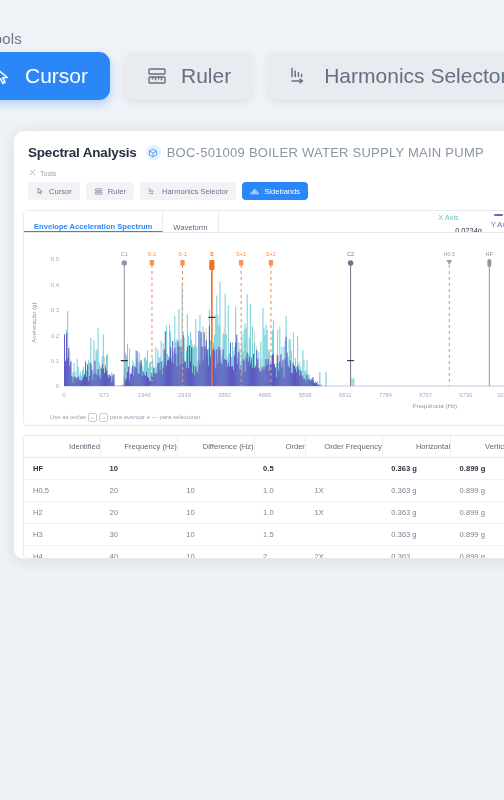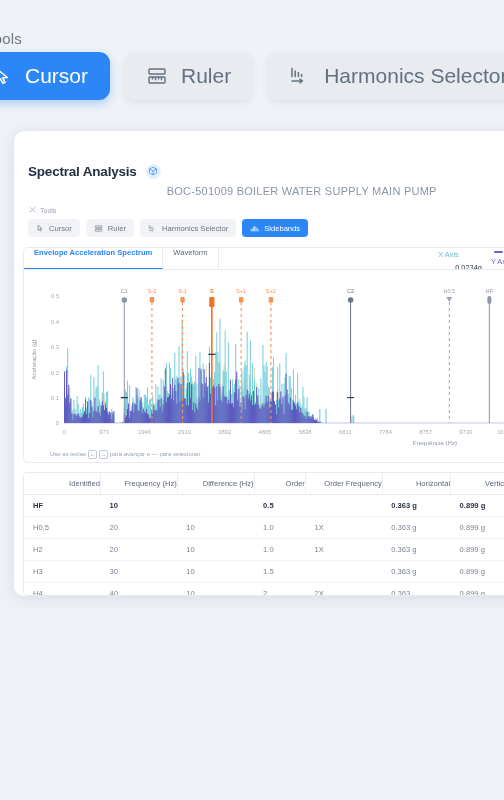--- a/index.html
+++ b/index.html
@@ -55,21 +55,21 @@
   .title{
     font-size:13.5px;font-weight:700;color:#253043;letter-spacing:-.2px;
   }
   .asset-chip{display:flex;align-items:center;gap:6px;}
   .asset-icon{
     width:15px;height:15px;border-radius:50%;
     background:#e4effd;display:flex;align-items:center;justify-content:center;
     flex:none;
   }
   .asset-name{
-    font-size:11px;color:#8a95a5;letter-spacing:.25px;white-space:nowrap;margin-top:40px;
+    font-size:13px;color:#8a95a5;letter-spacing:.25px;white-space:nowrap;
   }
 
   .tools-label{
     display:flex;align-items:center;gap:4px;
     margin:9px 0 5px 1px;font-size:7px;color:#98a2b1;
   }
   .toolbar{display:flex;align-items:center;gap:6px;}
   .tbtn{
     display:flex;align-items:center;gap:5px;
     height:18px;box-sizing:border-box;padding:0 8px;
@@ -84,21 +84,21 @@
   .chart-panel{
     margin:10px 9px 0 9px;
     border:1px solid #e7eaef;border-radius:5px;
     background:#fff;overflow:hidden;
   }
   .tabbar{
     display:flex;align-items:stretch;height:21px;
     border-bottom:1px solid #e7eaef;position:relative;
   }
   .tab{
-    display:flex;align-items:flex-start;padding:0 10px;
+    display:flex;align-items:flex-end;padding:0 10px;
     font-size:7.6px;font-weight:600;color:#8d97a6;
     border-right:1px solid #e7eaef;white-space:nowrap;
   }
   .tab.active{color:#2b87f7;background:#fff;border-bottom:1.5px solid #2b87f7;}
   .tab.plain{font-weight:400;color:#5e6a7a;}
   .legend{
     margin-left:auto;display:flex;align-items:center;gap:9px;
     padding-right:4px;white-space:nowrap;overflow:hidden;
   }
   .lg{display:flex;align-items:center;gap:4px;font-size:7.4px;flex-direction:column;}

